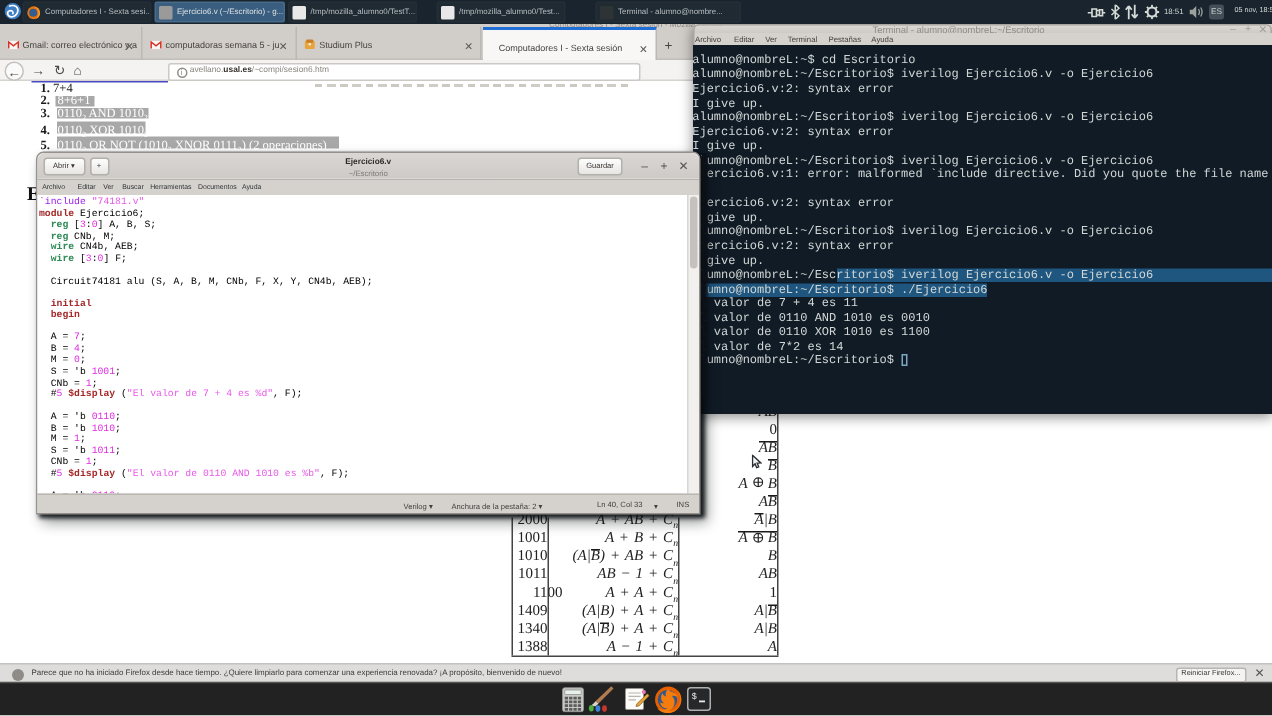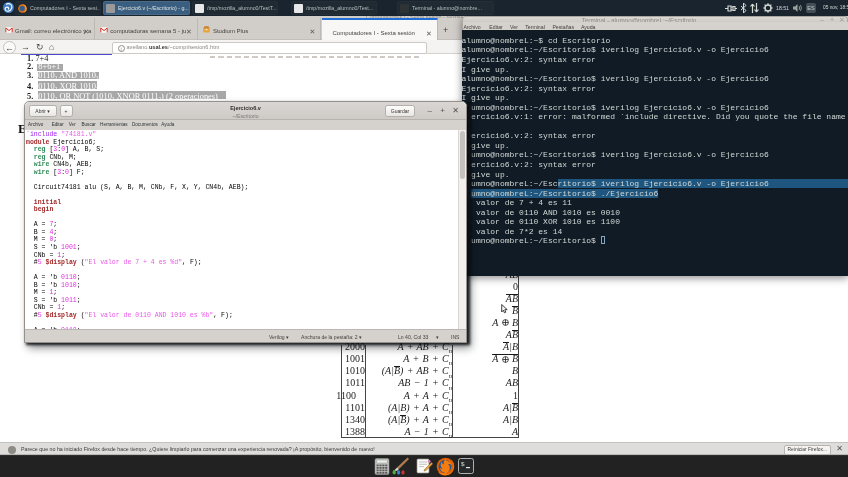--- a/index.html
+++ b/index.html
@@ -154,22 +154,22 @@
       <div class="mcell" style="left:452px; width:66px; top:323.4px;">AB</div>
       <div class="mcell" style="left:452px; width:66px; top:335.5px; font-style:normal;">1</div>
       <div class="mcell" style="left:452px; width:66px; top:347.6px;">A|<span class="ov">B</span></div>
       <div class="mcell" style="left:452px; width:66px; top:359.7px;">A|B</div>
       <div class="mcell" style="left:452px; width:66px; top:371.8px;">A</div>
 
       <div class="mcell" style="left:341px; width:24px; top:287.1px; font-style:normal;">2000</div>
       <div class="mcell" style="left:341px; width:24px; top:299.2px; font-style:normal;">1001</div>
       <div class="mcell" style="left:341px; width:24px; top:311.3px; font-style:normal;">1010</div>
       <div class="mcell" style="left:341px; width:24px; top:323.4px; font-style:normal;">1011</div>
-      <div class="mcell" style="left:332px; width:24px; top:335.5px; font-style:normal;">1100</div>
-      <div class="mcell" style="left:341px; width:24px; top:347.6px; font-style:normal;">1101</div>
+      <div class="mcell" style="left:351px; width:24px; top:335.5px; font-style:normal;">1100</div>
+      <div class="mcell" style="left:341px; width:24px; top:347.6px; font-style:normal;">1409</div>
       <div class="mcell" style="left:341px; width:24px; top:359.7px; font-style:normal;">1340</div>
       <div class="mcell" style="left:341px; width:24px; top:371.8px; font-style:normal;">1388</div>
 
       <div class="mcell" style="left:365px; width:87px; top:287.1px;">A + AB + C<sub>n</sub></div>
       <div class="mcell" style="left:365px; width:87px; top:299.2px;">A + B + C<sub>n</sub></div>
       <div class="mcell" style="left:365px; width:87px; top:311.3px;">(A|<span class="ov">B</span>) + AB + C<sub>n</sub></div>
       <div class="mcell" style="left:365px; width:87px; top:323.4px;">AB − 1 + C<sub>n</sub></div>
       <div class="mcell" style="left:365px; width:87px; top:335.5px;">A + A + C<sub>n</sub></div>
       <div class="mcell" style="left:365px; width:87px; top:347.6px;">(A|B) + A + C<sub>n</sub></div>
       <div class="mcell" style="left:365px; width:87px; top:359.7px;">(A|<span class="ov">B</span>) + A + C<sub>n</sub></div>

